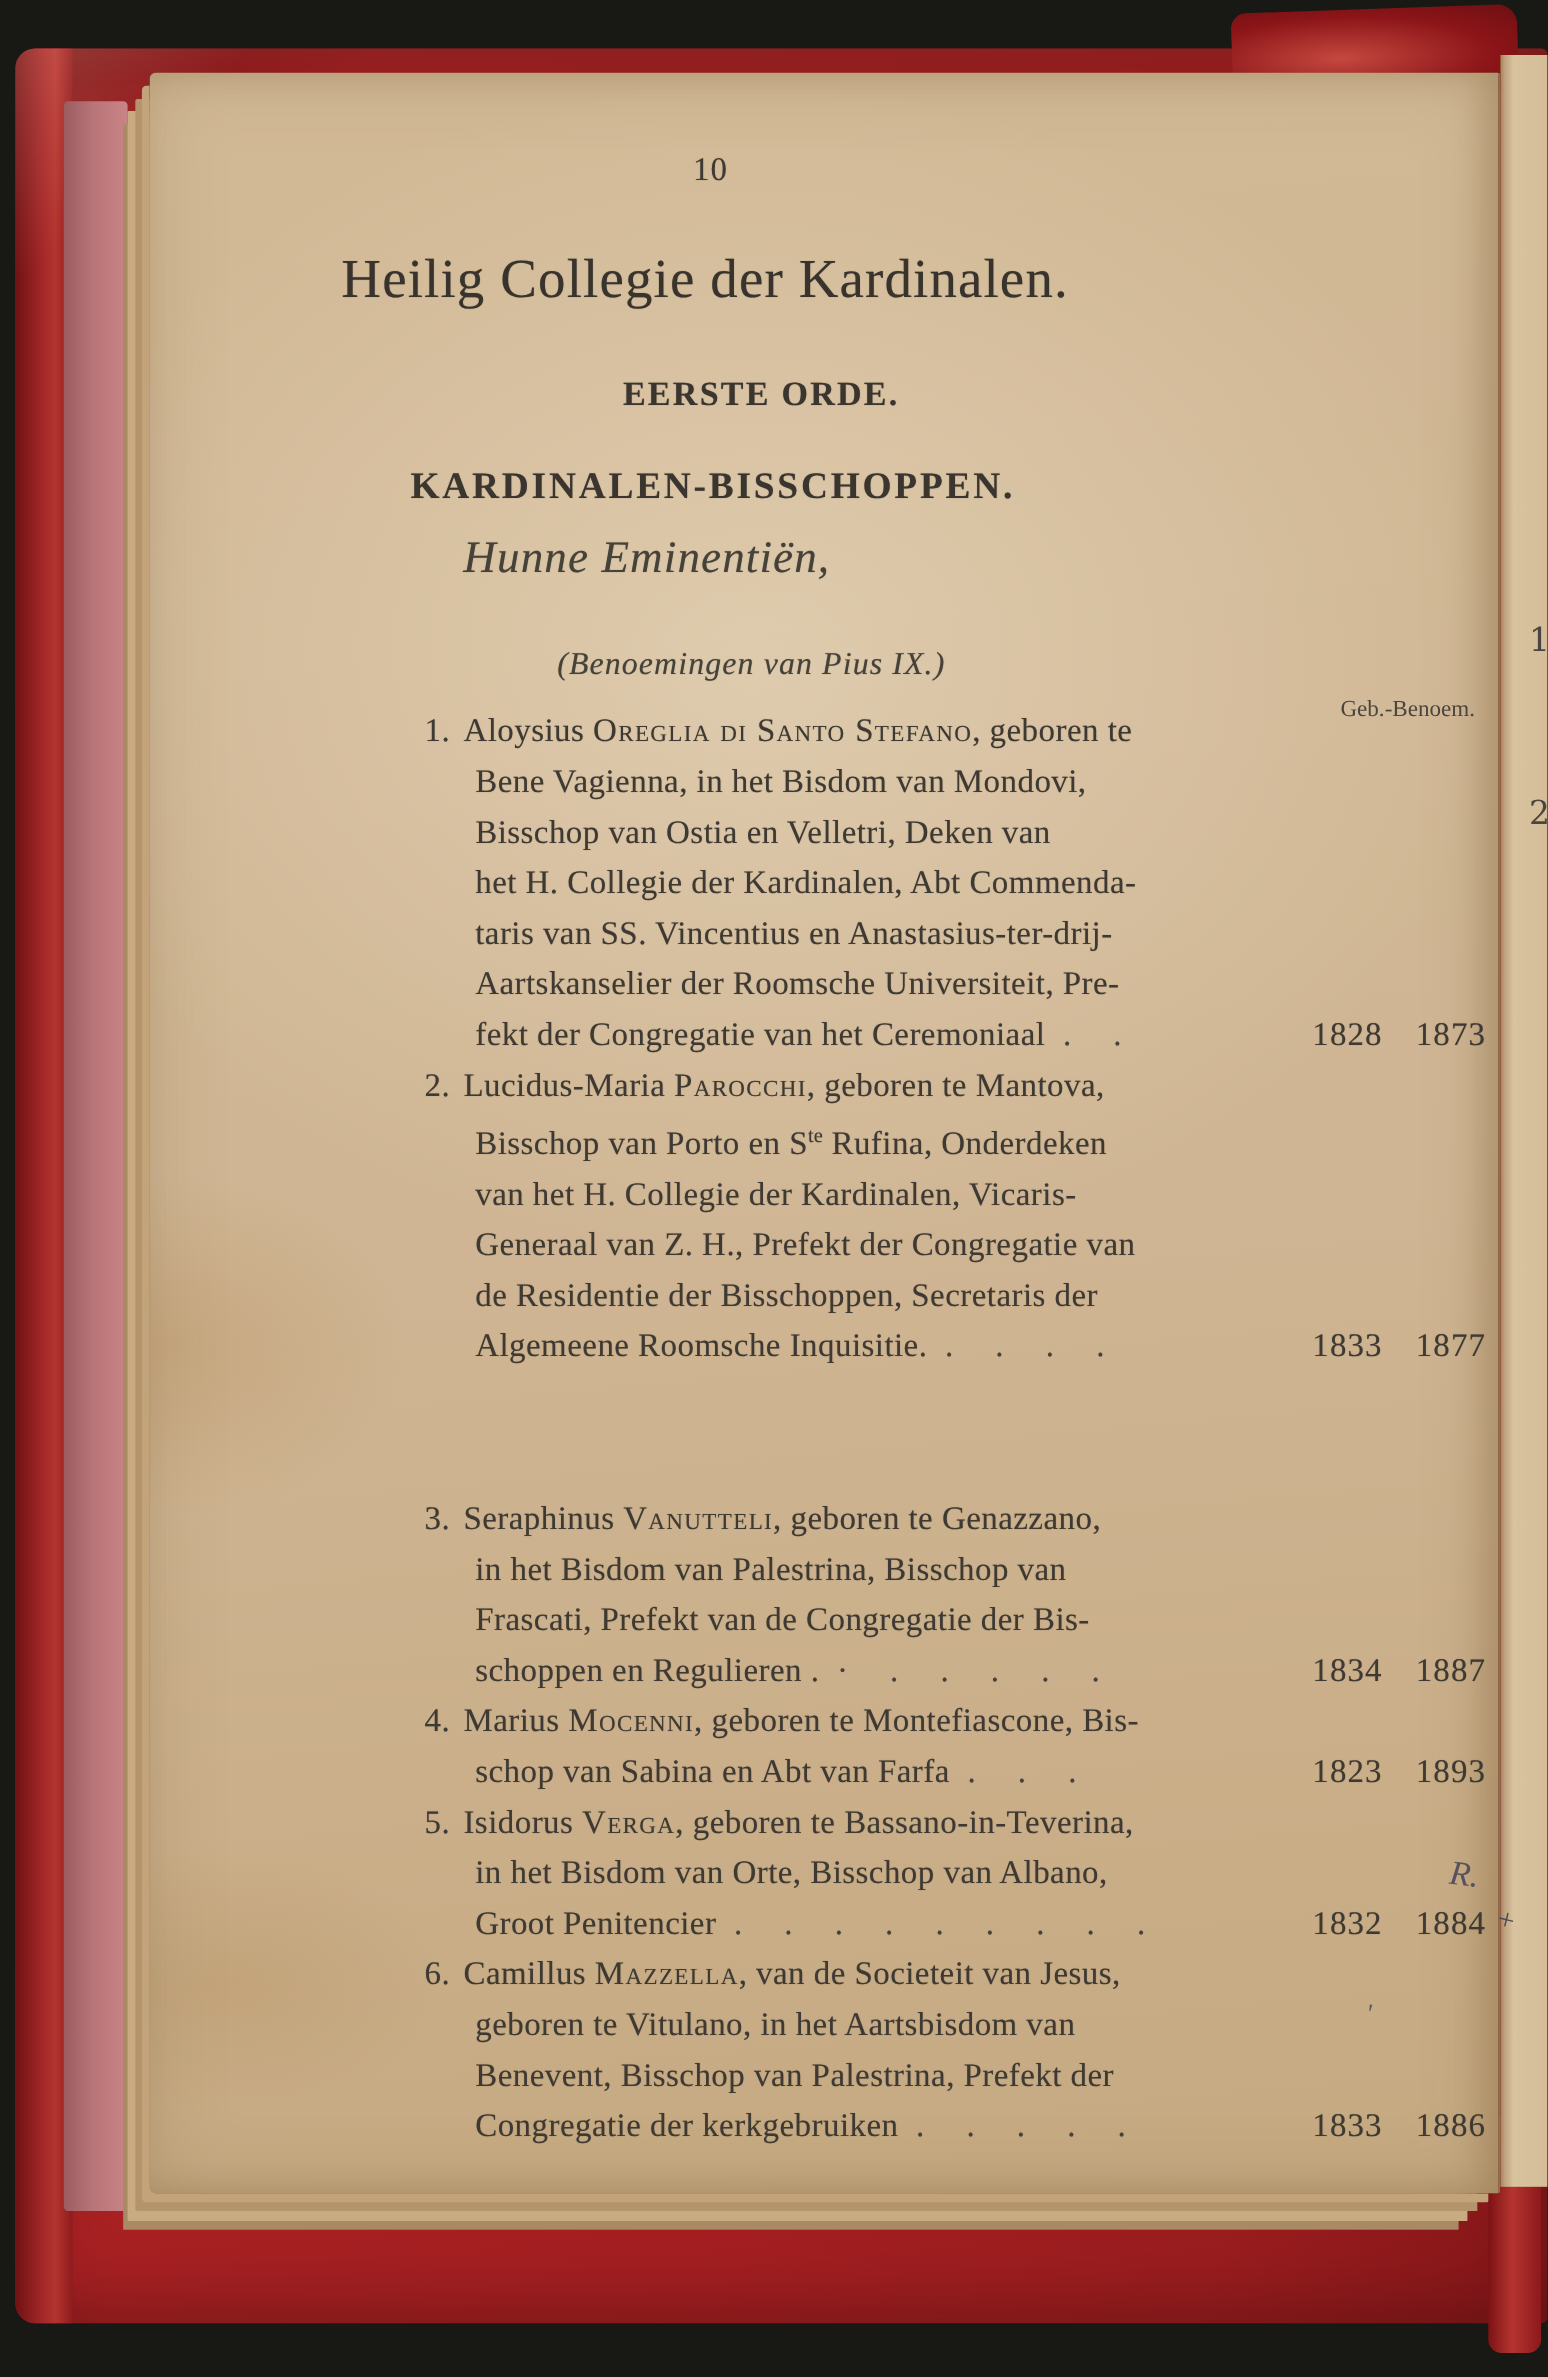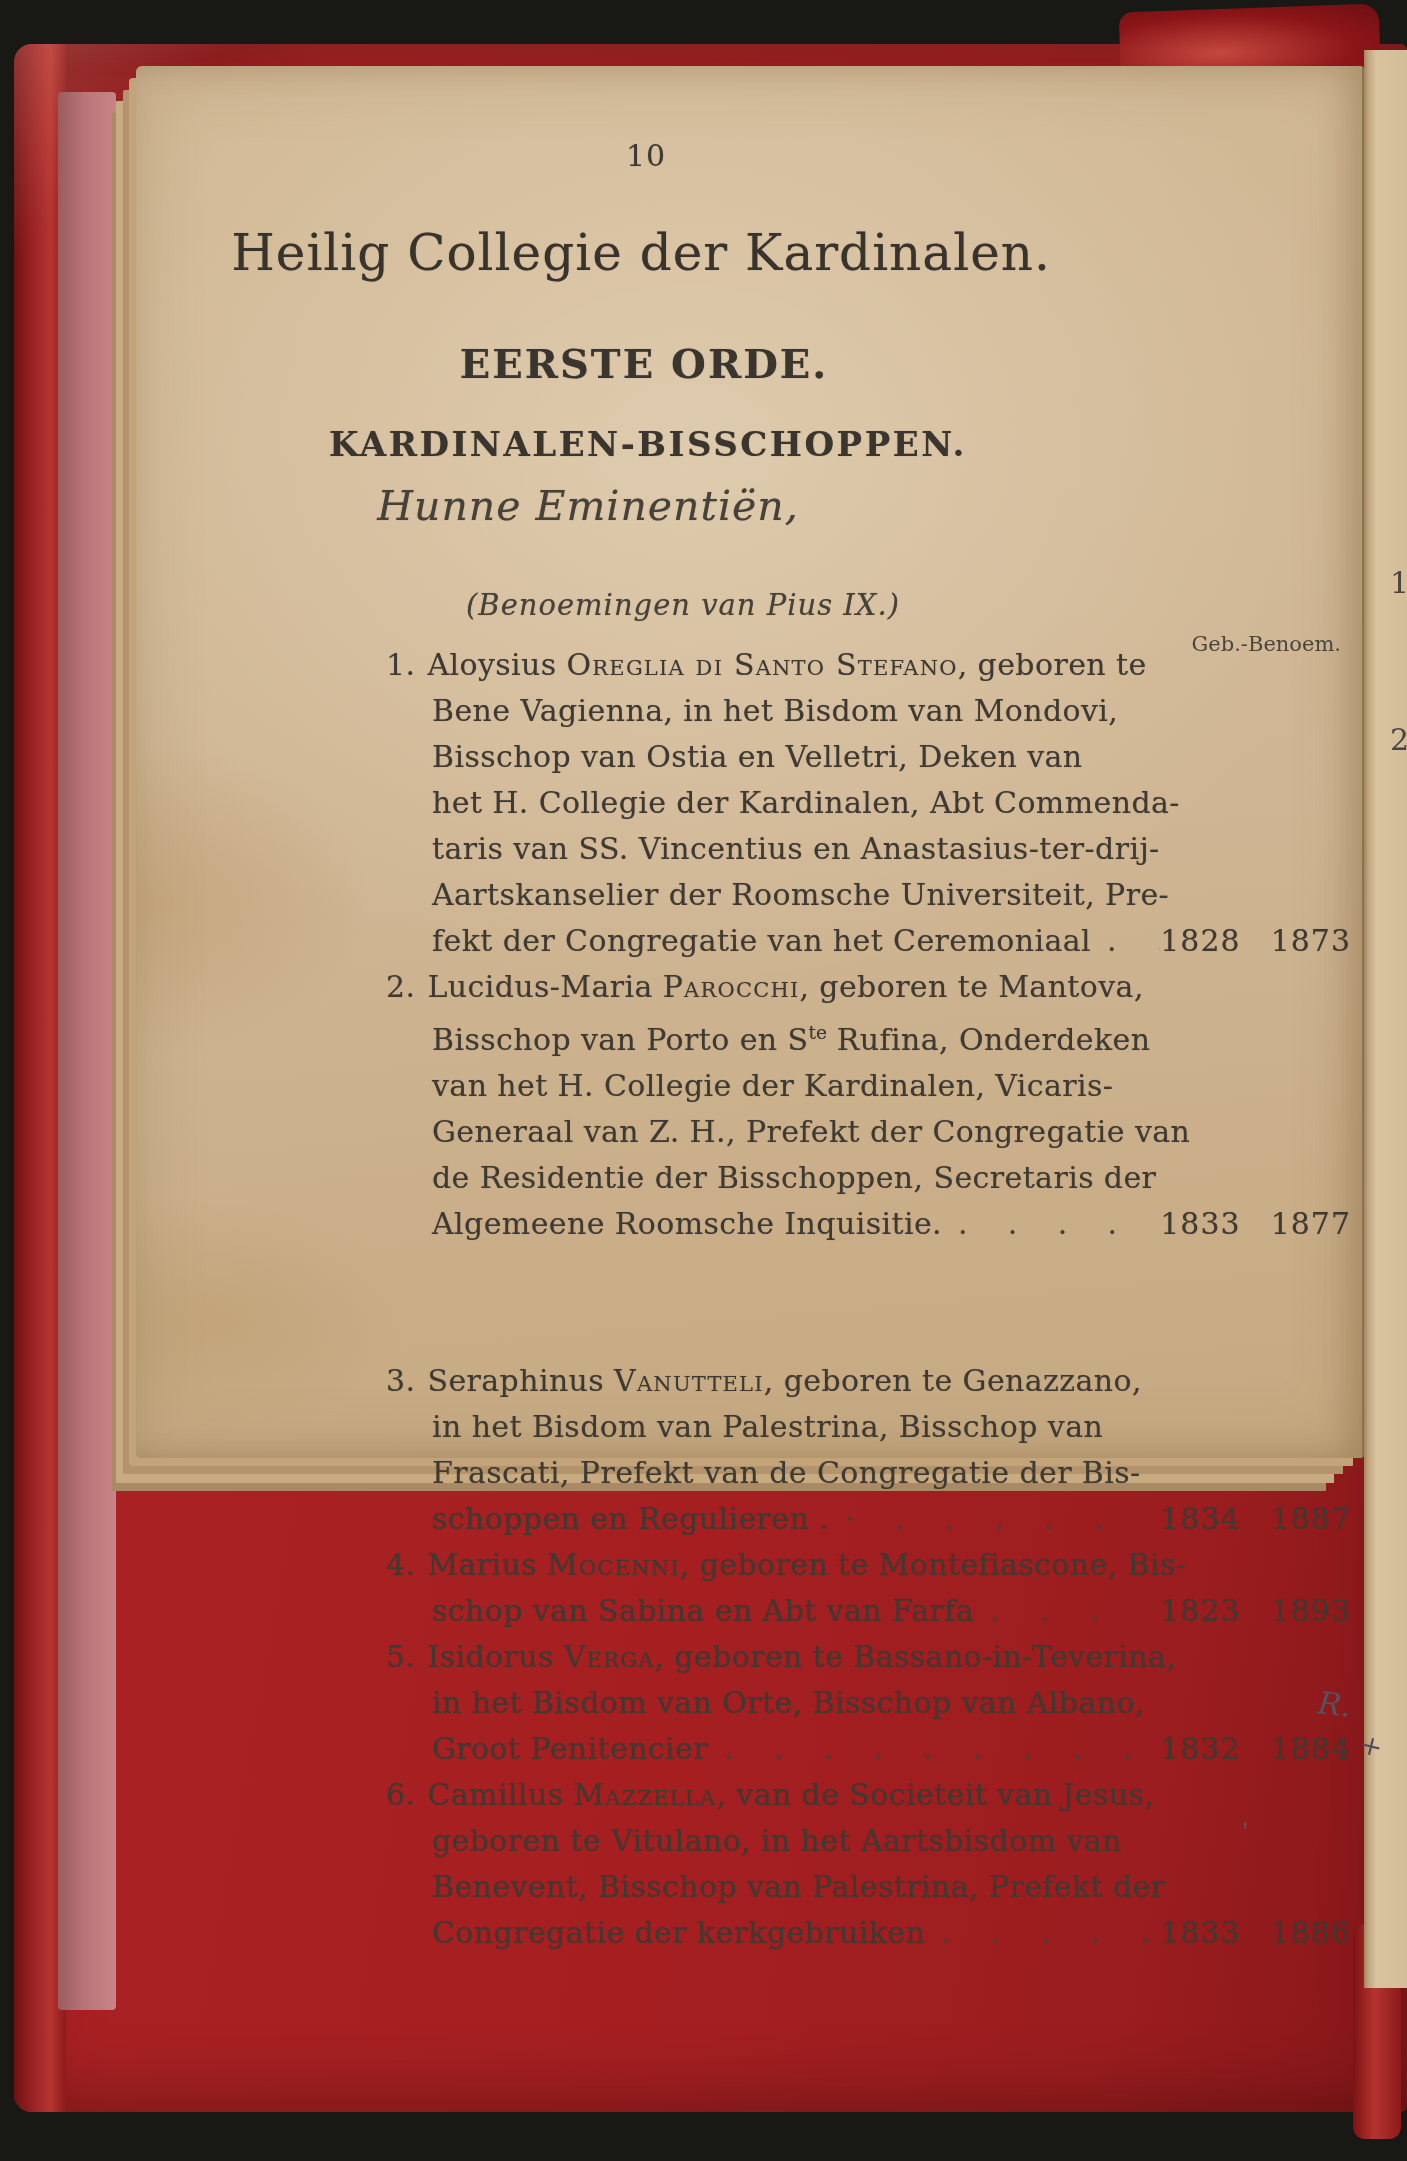--- a/index.html
+++ b/index.html
@@ -17,45 +17,45 @@
          background:linear-gradient(135deg,rgba(255,180,160,.22) 0%,rgba(255,180,160,0) 45%);
          border-radius:18px 0 0 0;}
   .cover .corner-blob-tr{position:absolute;left:1106px;top:-36px;width:260px;height:80px;
          background:radial-gradient(ellipse at 38% 55%,#c5483f 0%,#8c1518 60%,#6d0f12 100%);
          border-radius:14px 18px 8px 8px;transform:rotate(-2deg);}
   .cover .fold-br{position:absolute;right:6px;top:1880px;width:48px;height:215px;
          background:linear-gradient(90deg,#7c1214,#b5342f 45%,#8c191b);border-radius:12px;}
   
   .flyleaf{position:absolute;left:58px;top:92px;width:58px;height:1918px;
          background:linear-gradient(90deg,#9a5c5f 0%,#b87478 45%,#c98487 100%);border-radius:4px;}
-  .page{position:absolute;left:136px;top:66px;width:1226px;height:1392px;
+  .page{position:absolute;left:136px;top:66px;width:1226px;height:1928px;
          background:
            radial-gradient(ellipse 950px 750px at 45% 28%, rgba(255,250,232,.30), rgba(255,250,232,0) 72%),
            radial-gradient(ellipse 300px 220px at 2% 60%, rgba(165,115,55,.20), rgba(165,115,55,0) 70%),
            radial-gradient(ellipse 280px 170px at 6% 90%, rgba(165,115,55,.16), rgba(165,115,55,0) 70%),
            linear-gradient(175deg,#d2b996 0%,#cfb593 55%,#c5a981 100%);
          border-radius:6px 3px 3px 6px;
          border-right:2px solid #8a7350;
          box-shadow:
            inset 0 0 70px rgba(120,90,50,.22), inset -14px 0 28px rgba(110,80,40,.25),
            -9px 10px 0 -2px #c2a37a,
            -17px 20px 0 -4px #b3946c,
            -25px 30px 0 -5px #c9ab82,
            -31px 40px 0 -7px #a98a64;
-         color:#3e3a33;}
+         color:#3e3a33;font-family:Liberation Serif, serif;}
   .next-page{position:absolute;left:1364px;top:50px;width:43px;height:1938px;overflow:hidden;
          background:linear-gradient(90deg,#a08459 0,#c0a37f 4px,#d9c39f 12px,#d4bd98 100%);}
   .next-page .frag{position:absolute;left:26px;font-size:30px;color:#4a4540;}
   
   .center-line{position:absolute;transform:translateX(-50%);white-space:nowrap;
          text-shadow:0 0 1px rgba(55,50,40,.45);}
   .pagenum{font-size:30px;letter-spacing:1px;}
   .title{font-size:50px;letter-spacing:1px;color:#38342d;}
   .h-caps{font-weight:bold;color:#3a362f;}
-  .eerste{font-size:40px;letter-spacing:2px;}
+  .eerste{font-size:31px;letter-spacing:2px;margin-left:48px;}
   .kard{font-size:34px;letter-spacing:2.5px;}
   .ital{font-style:italic;color:#46423a;}
   .hunne{font-size:41px;letter-spacing:1px;}
   .benoem-h{font-size:29px;letter-spacing:1px;}
   .colhead{position:absolute;left:1205px;top:566px;transform:translateX(-100%);
          font-size:21px;color:#4a463e;white-space:nowrap;}
   .textblock{position:absolute;left:250px;width:965px;font-size:30px;line-height:46px;
          letter-spacing:.4px;text-shadow:0 0 1px rgba(55,50,40,.4);}
   .blockA{top:576px;}
   .blockB{top:1292px;}

